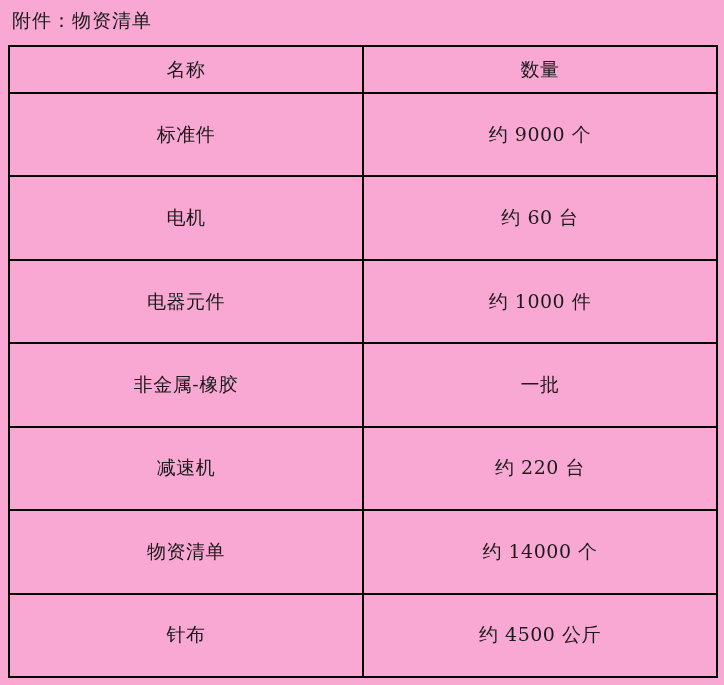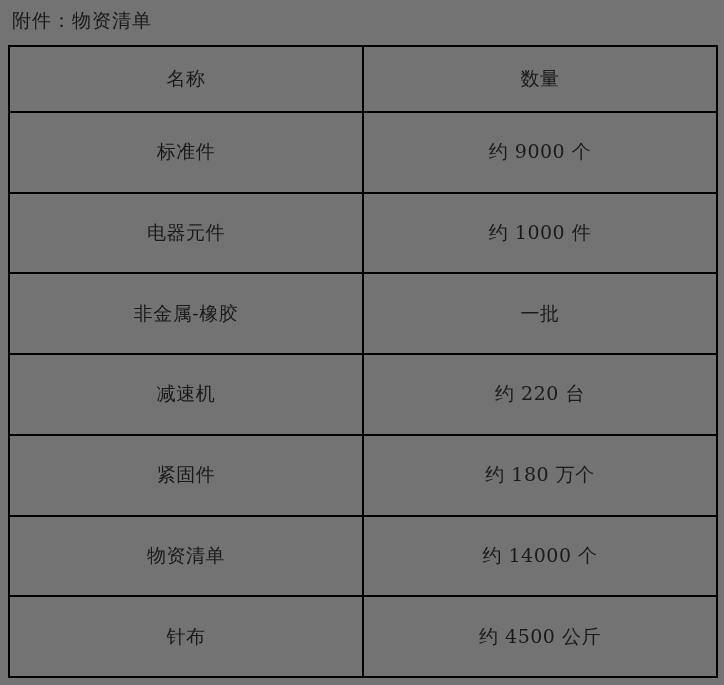--- a/index.html
+++ b/index.html
@@ -4,21 +4,21 @@
 <style>
   html, body {
     margin: 0;
     padding: 0;
     background: #ffffff;
   }
   .page {
     position: relative;
     width: 724px;
     height: 685px;
-    background: #737373;
+    background: #f9a8d4;
     font-family: "DejaVu Serif", "Liberation Serif", serif;
     color: #1a1a1a;
     overflow: hidden;
   }
   .doc-title {
     position: absolute;
     left: 12px;
     top: 8px;
     font-size: 19px;
     font-weight: 400;
@@ -38,21 +38,21 @@
   .materials-table td, .materials-table th {
     border: 2px solid #000000;
     text-align: center;
     vertical-align: middle;
     font-size: 19px;
     font-weight: 400;
     padding: 0;
     letter-spacing: 0.5px;
   }
   .materials-table tr {
-    height: 66px;
+    height: 47px;
   }
 </style>
 </head>
 <body>
 
 <div class="page">
 
   <div class="doc-title">附件：物资清单</div>
 
   <table class="materials-table">
@@ -61,34 +61,34 @@
         <th>名称</th>
         <th>数量</th>
       </tr>
     </thead>
     <tbody>
       <tr>
         <td>标准件</td>
         <td>约 9000 个</td>
       </tr>
       <tr>
+        <td>电机</td>
+        <td>约 60 台</td>
+      </tr>
+      <tr>
         <td>电器元件</td>
         <td>约 1000 件</td>
       </tr>
       <tr>
         <td>非金属-橡胶</td>
         <td>一批</td>
       </tr>
       <tr>
         <td>减速机</td>
         <td>约 220 台</td>
-      </tr>
-      <tr>
-        <td>紧固件</td>
-        <td>约 180 万个</td>
       </tr>
       <tr>
         <td>物资清单</td>
         <td>约 14000 个</td>
       </tr>
       <tr>
         <td>针布</td>
         <td>约 4500 公斤</td>
       </tr>
     </tbody>

